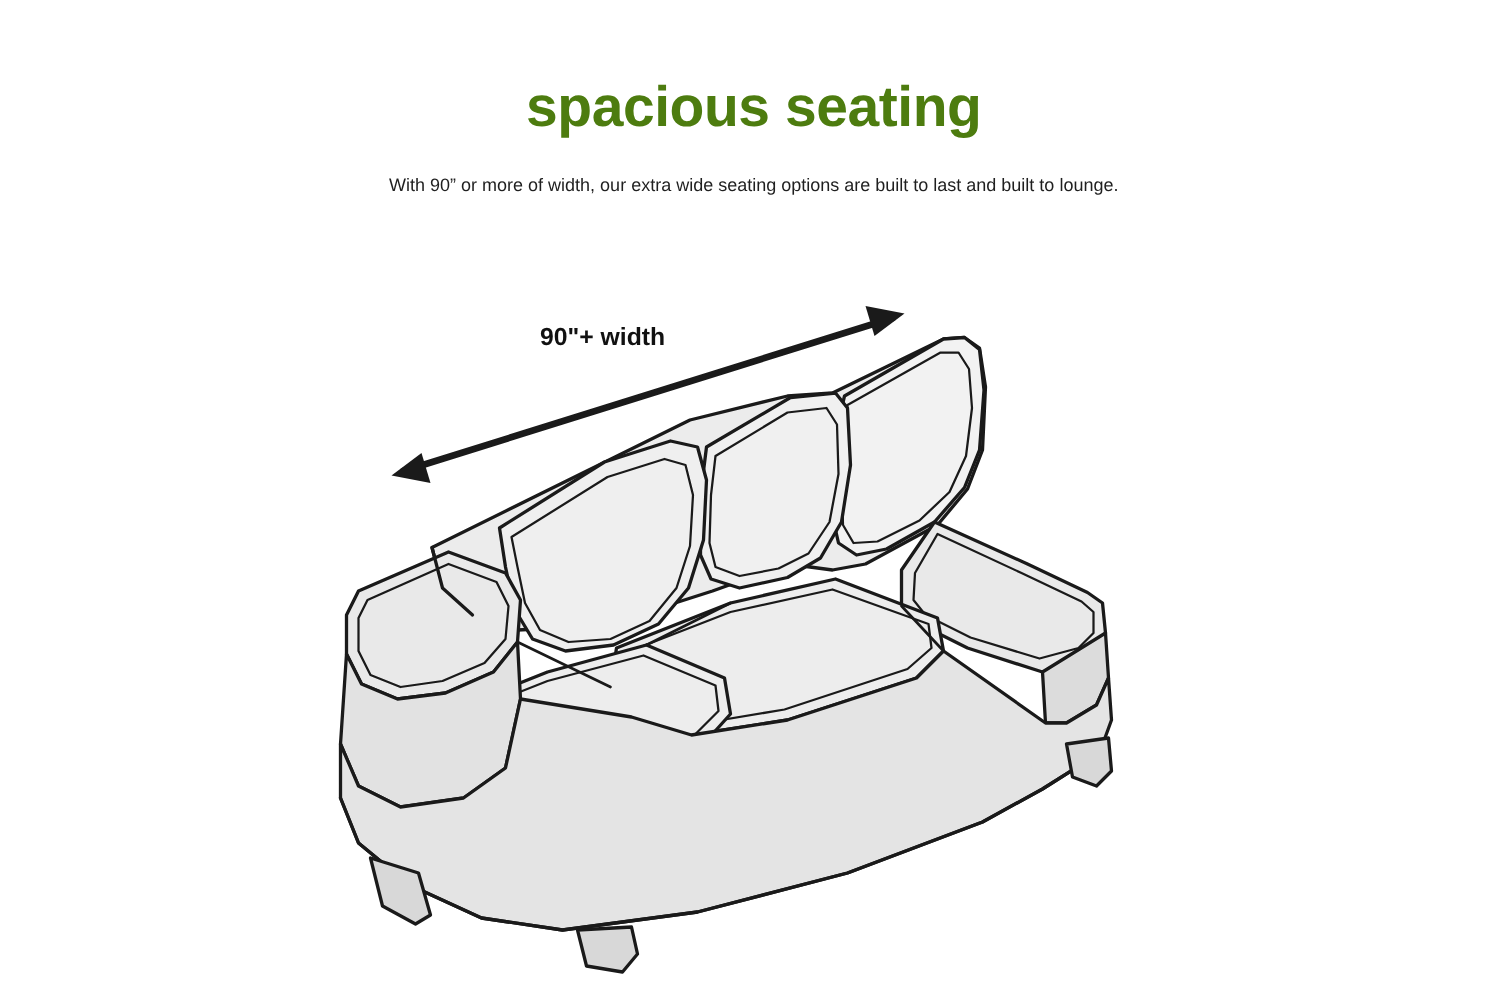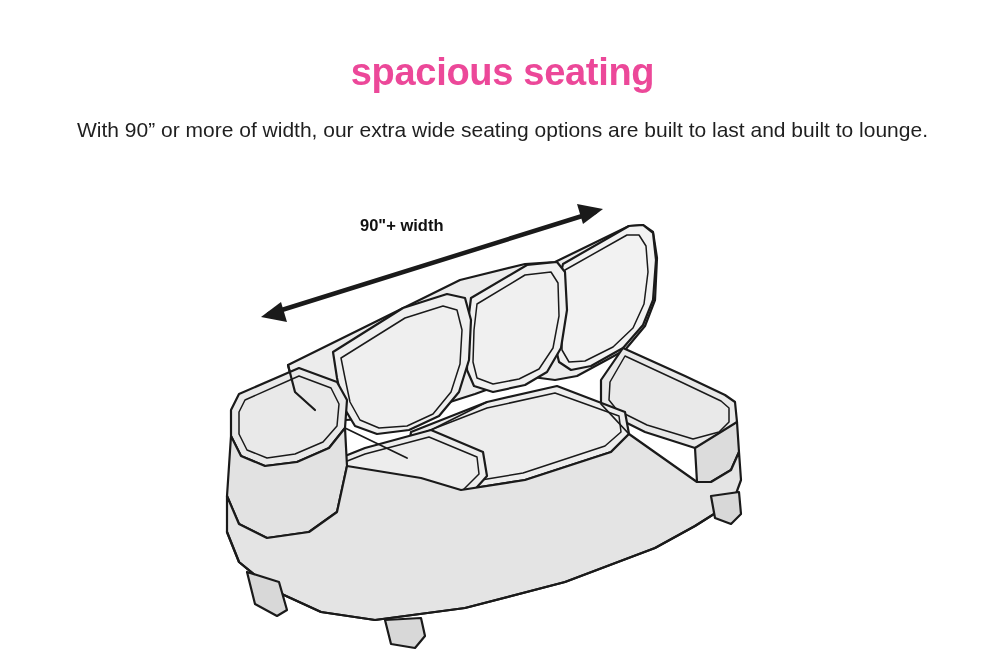--- a/index.html
+++ b/index.html
@@ -23,30 +23,30 @@
   }
   .headline {
     position: absolute;
     top: 52px;
     left: 0;
     width: 1005px;
     text-align: center;
     font-size: 38px;
     font-weight: bold;
     letter-spacing: -0.3px;
-    color: #ec4899;
+    color: #4d7c0f;
     line-height: 1.1;
   }
   .subcopy {
     position: absolute;
     top: 114px;
     left: 0;
     width: 1005px;
     text-align: center;
-    font-size: 21px;
+    font-size: 12px;
     font-weight: normal;
     color: #1f1f1f;
     line-height: 1.5;
   }
   .subcopy .line {
     display: block;
   }
   .dimension-label {
     position: absolute;
     top: 216px;

